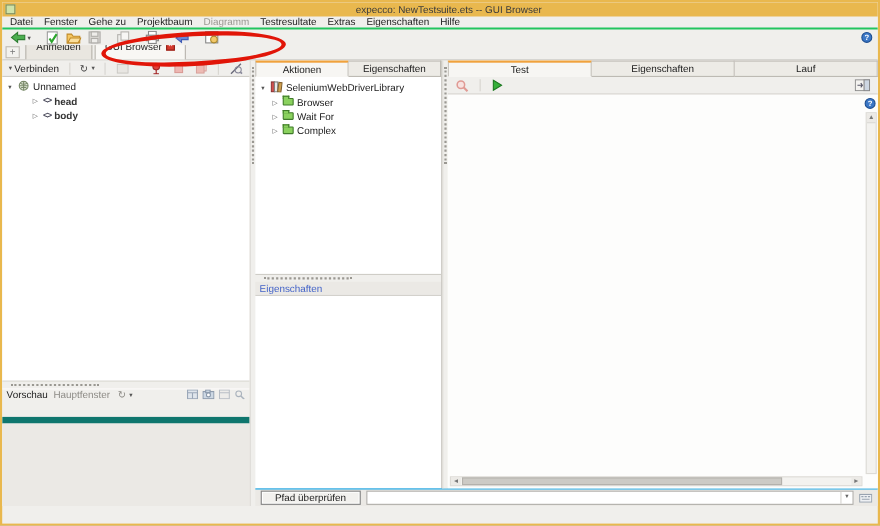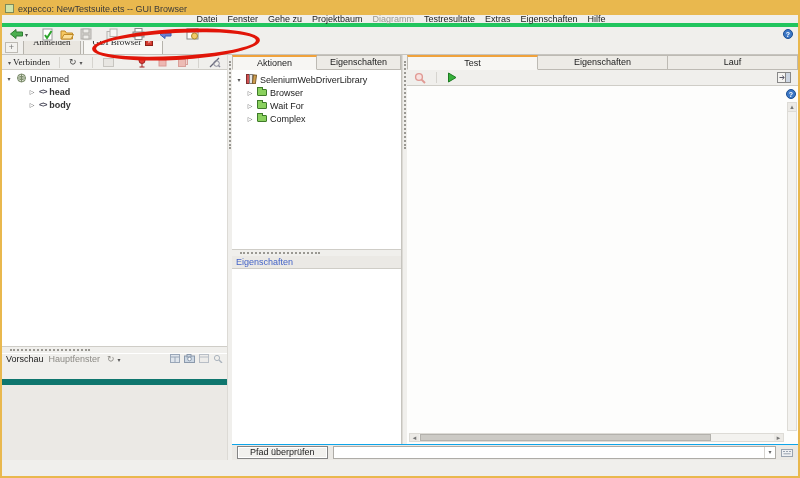--- a/index.html
+++ b/index.html
@@ -6,55 +6,55 @@
   * { box-sizing:border-box; }
   .window {
     position:relative; width:800px; height:478px;
     border:2px solid #e9b84e; background:#f0efec;
     font-family:"Liberation Sans", sans-serif; font-size:9px; color:#222;
     overflow:hidden;
   }
   
   .titlebar { height:13px; background:#e9b84e; display:flex; align-items:center; position:relative; }
   .app-icon { width:9px; height:9px; margin-left:3px; background:#cfe3a8; border:1px solid #7e8a5a; }
-  .title-text { position:absolute; left:16px; right:0; text-align:left; font-size:9px; color:#3a3a3a; }
-  
-  .menubar { height:12px; background:#f0efec; border-bottom:4px solid #22c55e; display:flex; align-items:center; padding-left:2px;justify-content:center; }
+  .title-text { position:absolute; left:16px; right:0; text-align:center; font-size:9px; color:#3a3a3a; }
+  
+  .menubar { height:12px; background:#f0efec; border-bottom:2px solid #22c55e; display:flex; align-items:center; padding-left:2px; }
   .menu-item { padding:0 5px; line-height:11px; }
   .menu-item.disabled { color:#9a9892; }
   
   .toolbar { height:14px; background:#f0efec; display:flex; align-items:center; padding-left:4px; position:relative; }
   .tbtn { height:13px; display:flex; align-items:center; padding:0 3px; }
   .tbtn svg { display:block; }
   .dd { font-size:6px; color:#555; margin-left:1px; }
   .tsep { width:8px; }
   .help-badge { width:10px; height:10px; border-radius:50%; background:#3b77c6; border:1px solid #1d4e91;
     color:#fff; font-size:7px; font-weight:bold; text-align:center; line-height:9px; }
   .toolbar .help-badge { position:absolute; right:5px; top:2px; }
   
   .tabrow { height:14px; background:#f0efec; border-bottom:1px solid #c6c4be; display:flex; align-items:flex-end; padding-left:3px; }
   .add-tab { width:13px; height:11px; margin:0 5px 1px 0; border:1px solid #bdbab3; background:#f3f2ef; color:#777;
     text-align:center; line-height:9px; font-size:9px; }
   .tab { border:1px solid #b6b3ac; border-bottom:none; background:#e9e6e0; height:12px; padding:12px 9px;
-    display:flex; align-items:center; gap:4px; margin-right:2px;font-family:Liberation Serif, serif; }
+    display:flex; align-items:center; gap:4px; margin-right:2px; }
   .tab.active { background:#f8f7f4; border-top:2px solid #f0a23c; height:13px; }
   .close-box { width:8px; height:8px; background:#d43a2e; border:1px solid #8f1f16; color:#fff; font-size:7px;
     line-height:6px; text-align:center; }
   
   .annotation { position:absolute; left:90px; top:27px; width:168px; height:31px;
     border:4px solid #e11508; border-radius:50%; transform:rotate(-3deg); z-index:60; pointer-events:none; }
   
   .main { display:flex; height:405px; }
   .left-panel { width:225px; display:flex; flex-direction:column; background:#f0efec; }
   .v-split { width:5px; background:#f0efec; border-left:1px solid #dcdad5; position:relative; }
   .v-split::before { content:""; position:absolute; left:1px; top:6px; height:88px; border-left:2px dotted #9a9892; }
   .center-right { flex:1; display:flex; flex-direction:column; }
   .panels { flex:1; display:flex; }
   
-  .lp-toolbar { height:15px; display:flex; align-items:center; border-bottom:1px solid #cfcdc7; padding:0 3px; gap:5px;font-family:Liberation Serif, serif; }
+  .lp-toolbar { height:15px; display:flex; align-items:center; border-bottom:1px solid #cfcdc7; padding:0 3px; gap:5px; }
   .lp-label { display:flex; align-items:center; gap:2px; padding:0 2px; }
   .vsep { width:1px; height:11px; background:#d6d4cf; margin:0 2px; }
   .spacer { flex:1; }
   .refresh-glyph { font-size:9px; color:#444; }
   .lp-tree { height:277px; background:#fff; border-bottom:1px solid #cfcdc7; padding-top:2px; overflow:hidden; }
   .trow { height:13px; display:flex; align-items:center; gap:3px; white-space:nowrap; }
   .trow .exp { width:8px; text-align:center; font-size:6px; color:#555; flex:none; }
   .lvl0 { padding-left:3px; } .lvl1 { padding-left:14px; } .lvl2 { padding-left:26px; }
   .trow.selected { background:#2f62c0; color:#fff; font-weight:bold; margin-left:10px; padding-left:4px; }
   .tag-glyph { font-size:8px; font-weight:bold; color:#445; letter-spacing:-1px; }

